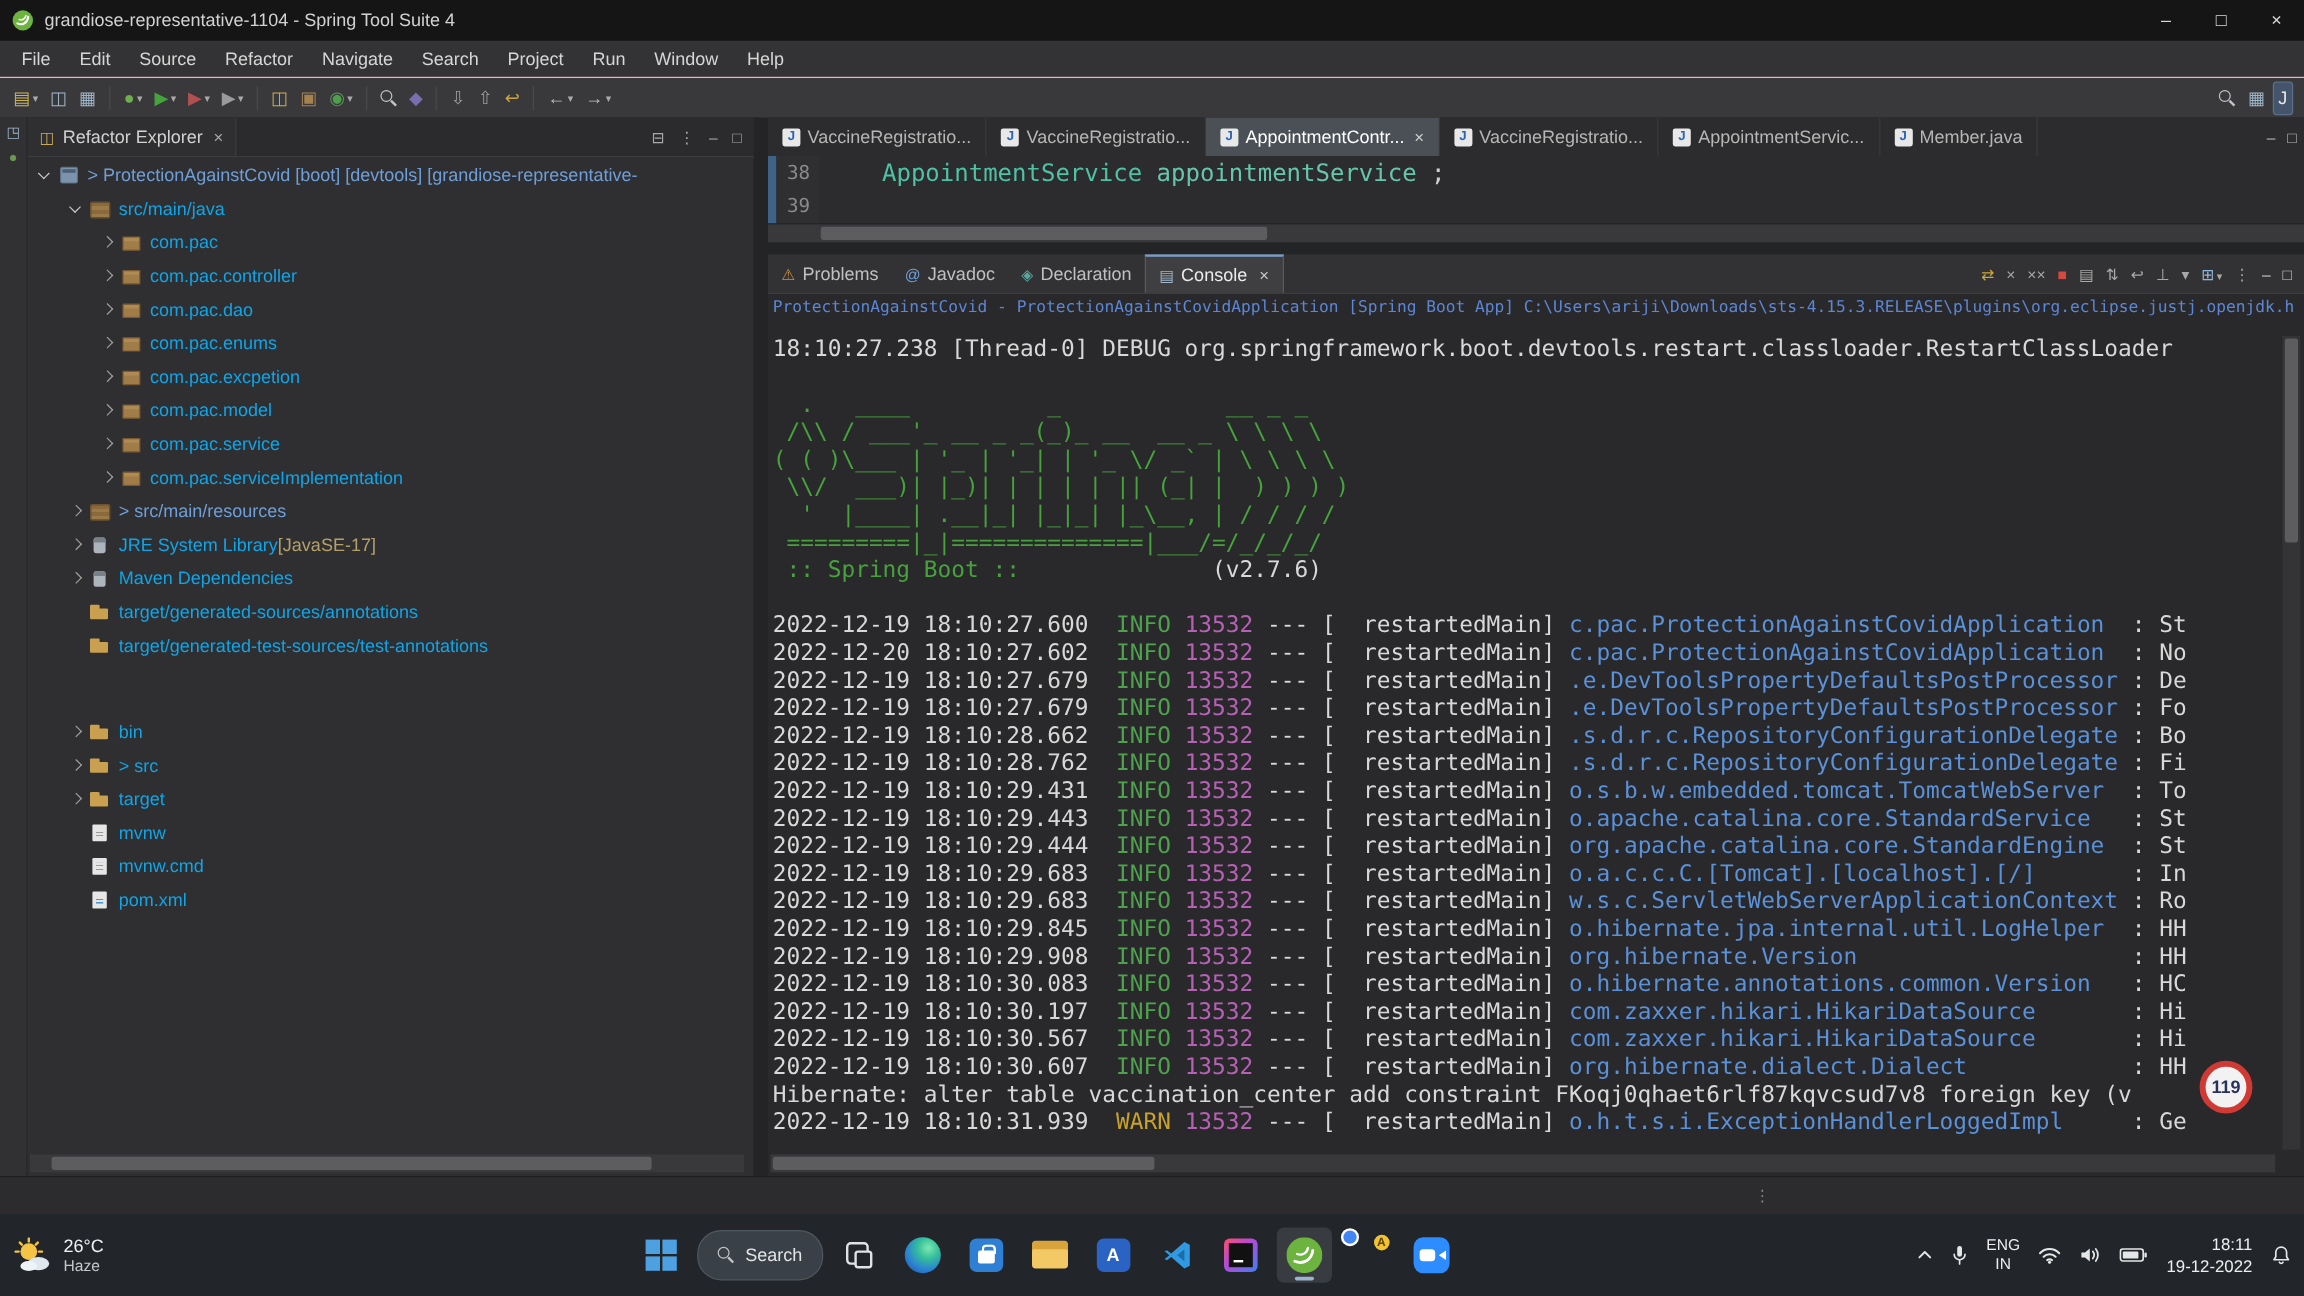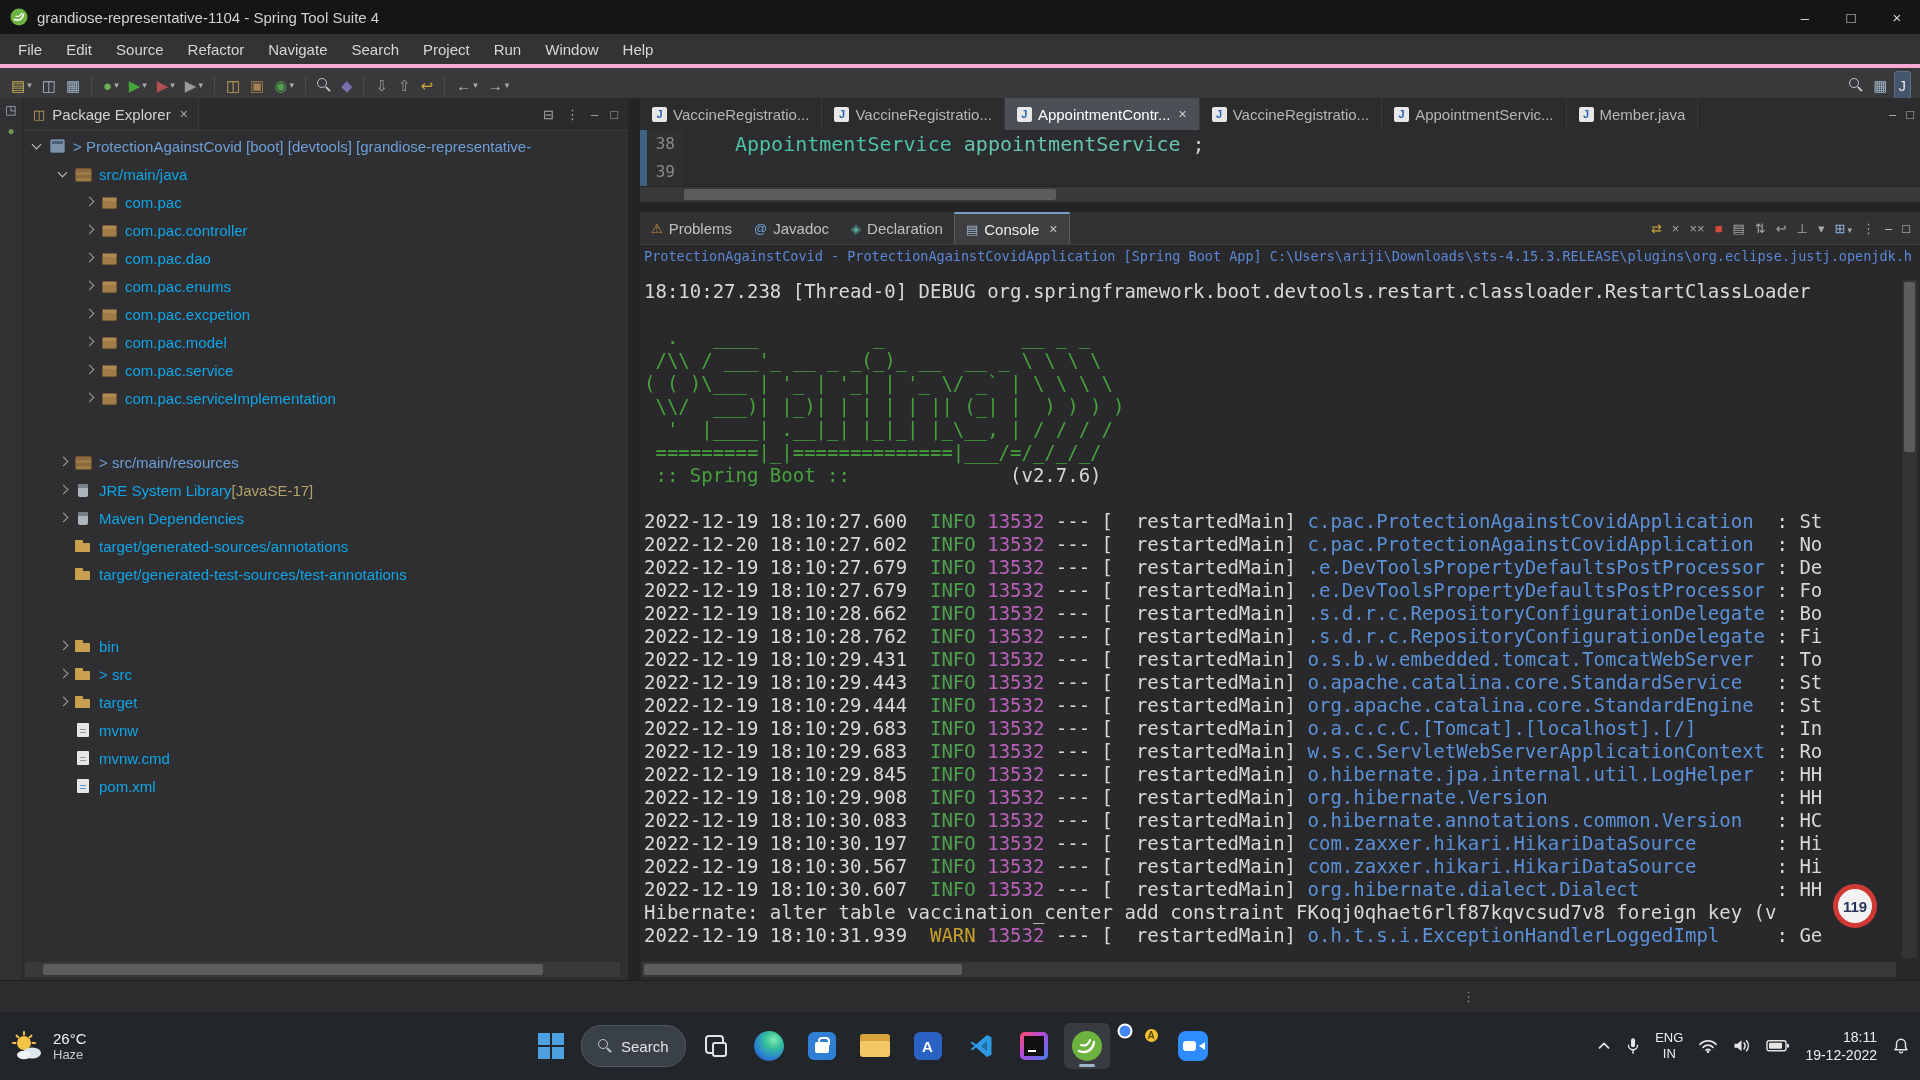--- a/index.html
+++ b/index.html
@@ -7,21 +7,21 @@
        font-family:"Liberation Sans",sans-serif;color:#cccccc;-webkit-font-smoothing:antialiased}
 
   
   .titlebar{height:34px;background:#151515;display:flex;align-items:center}
   .app-logo{margin:0 9px 0 10px;flex:0 0 auto}
   .title-text{font-size:15px;color:#d2d2d2}
   .win-controls{margin-left:auto;display:flex;height:100%}
   .wc{width:46px;height:34px;display:flex;align-items:center;justify-content:center;font-size:15px;color:#d8d8d8}
 
   
-  .menubar{height:30px;background:#333234;display:flex;align-items:center;padding-left:6px;border-bottom:4px solid #f9a8d4}
+  .menubar{height:30px;background:#333234;display:flex;align-items:center;padding-left:6px;border-bottom:1px solid #f9a8d4}
   .menu-item{padding:4px 12px;font-size:15px;color:#d6d6d6}
 
   
   .toolbar{height:34px;background:#39393b;display:flex;align-items:center;padding-left:6px;border-bottom:1px solid #262626;position:relative}
   .tb-left{display:flex;align-items:center}
   .tb-btn{height:26px;display:flex;align-items:center;padding:0 4px;margin:0 1px;border-radius:3px}
   .tb-glyph{font-size:15px;line-height:1}
   .tb-caret{font-size:9px;color:#aaa;margin-left:2px}
   .tb-sep{width:1px;height:20px;background:#4a4a4a;margin:0 6px}
   .tb-right{position:absolute;right:8px;top:0;height:34px;display:flex;align-items:center}
@@ -280,21 +280,21 @@
 
   <div class="faststrip" id="faststrip">
       <div class="strip-icon" style="color: rgb(159, 182, 201);">◳</div>
       <div class="strip-icon" style="color: rgb(106, 154, 79);">●</div>
     </div>
 
   <div class="explorer">
     <div class="view-header">
       <div class="view-tab">
         <span class="vicon" id="explorerIcon" style="color: rgb(201, 168, 90);">◫</span>
-        <span class="vlabel">Package Explorer</span>
+        <span class="vlabel">Refactor Explorer</span>
         <span class="vclose">×</span>
       </div>
       <div class="view-actions" id="explorerActions">
           <span class="va">⊟</span>
           <span class="va">⋮</span>
           <span class="va">–</span>
           <span class="va">□</span>
         </div>
     </div>
     <div class="tree" id="tree">
@@ -341,21 +341,21 @@
         <div class="tree-row" style="padding-left: 58px;">
           <span class="tw collapsed"></span>
           <span class="ti ti-package"></span>
           <span class="tlabel">com.pac.service</span>
         </div>
         <div class="tree-row" style="padding-left: 58px;">
           <span class="tw collapsed"></span>
           <span class="ti ti-package"></span>
           <span class="tlabel">com.pac.serviceImplementation</span>
         </div>
-        <div class="tree-row" style="padding-left: 32px; margin-top: 36px;">
+        <div class="tree-row" style="padding-left: 32px;">
           <span class="tw collapsed"></span>
           <span class="ti ti-srcfolder"></span>
           <span class="tlabel lbl-blue">&gt; src/main/resources</span>
         </div>
         <div class="tree-row" style="padding-left: 32px;">
           <span class="tw collapsed"></span>
           <span class="ti ti-jre"></span>
           <span class="tlabel">JRE System Library </span>
           <span class="lbl-suffix">[JavaSE-17]</span>
         </div>

